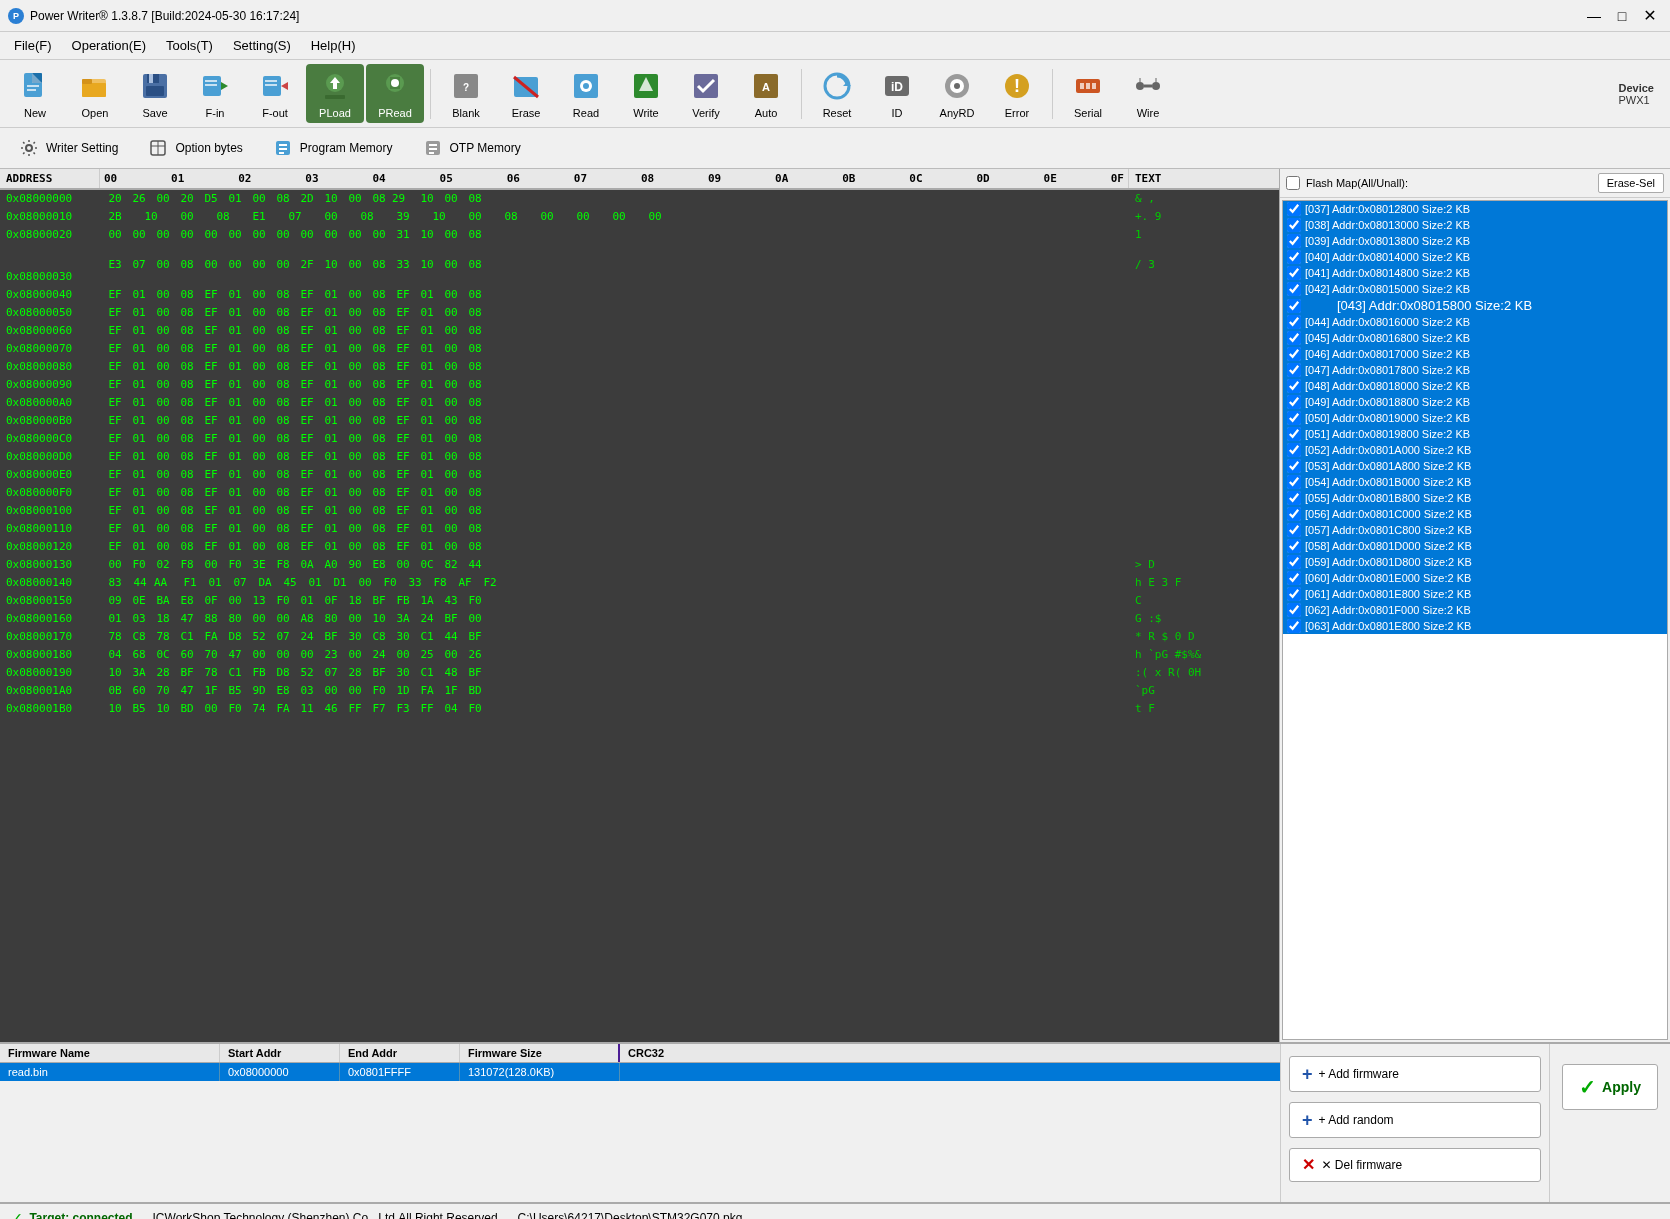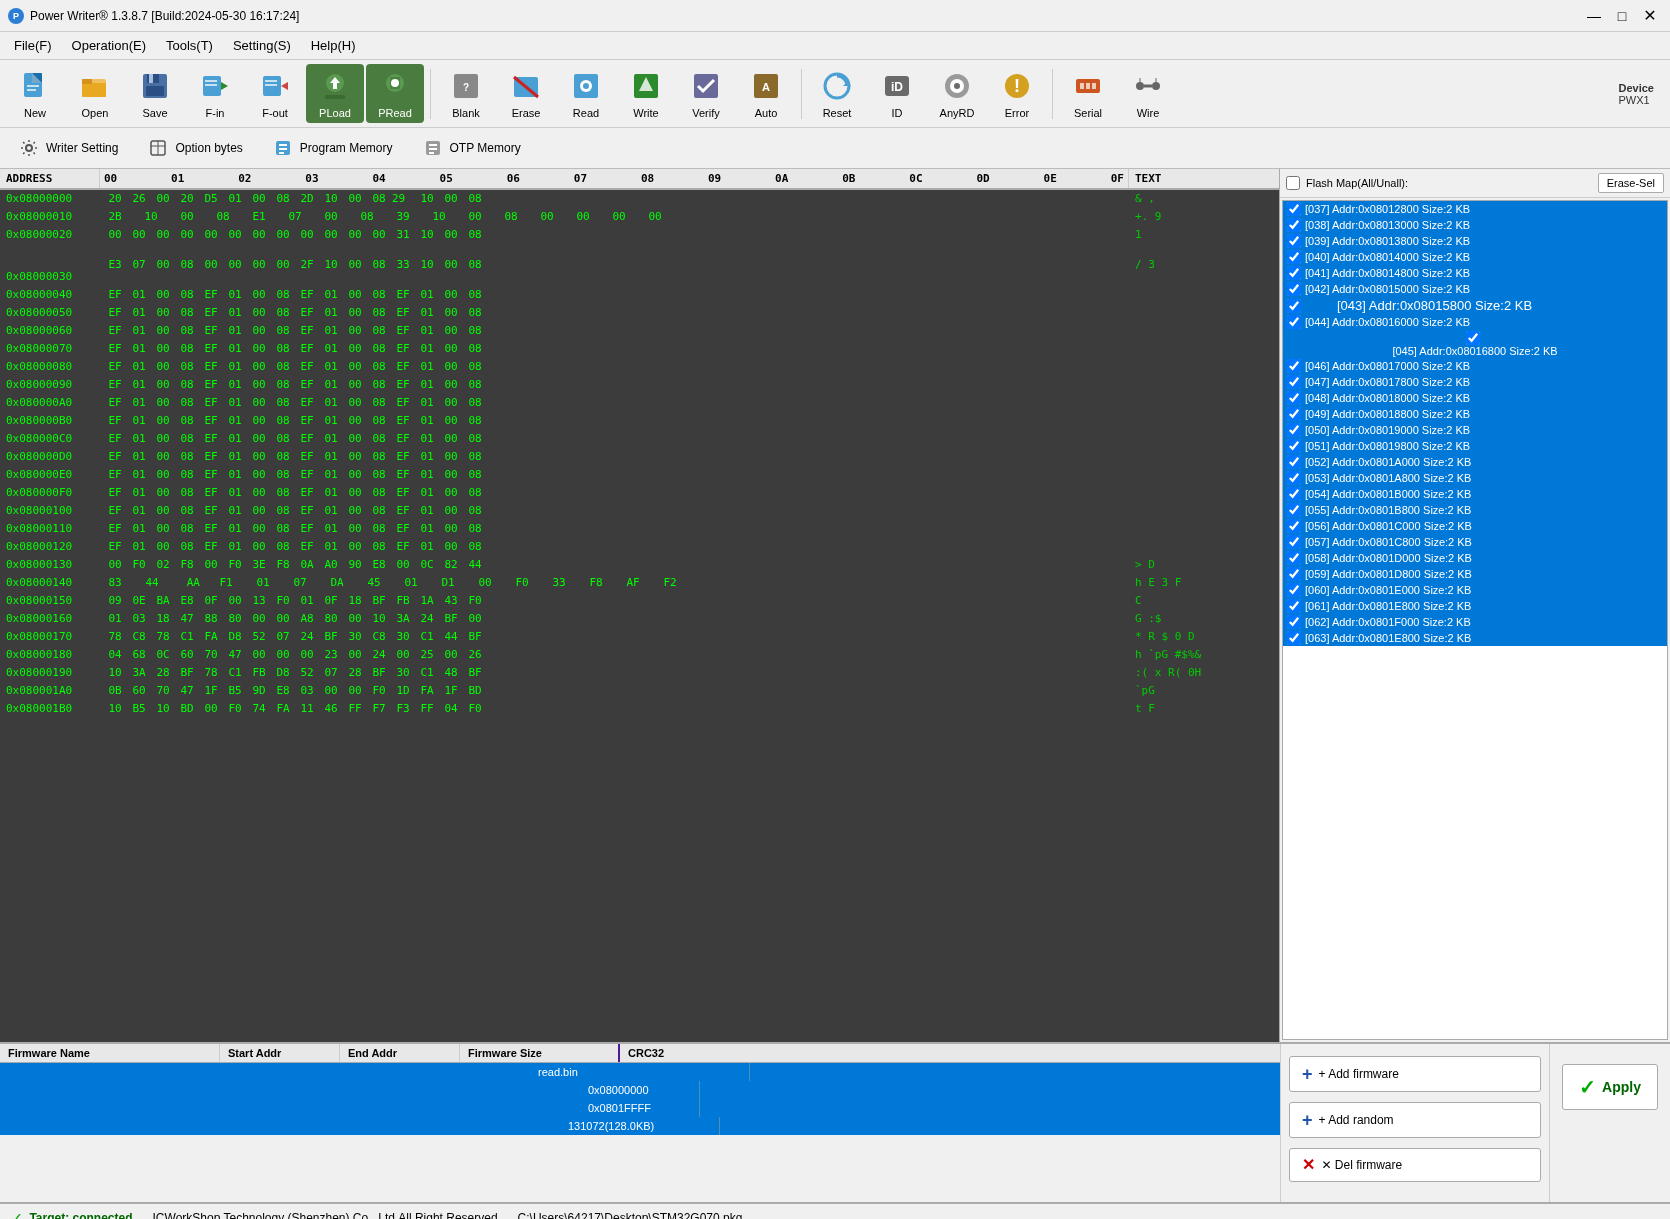--- a/index.html
+++ b/index.html
@@ -789,24 +789,24 @@
               <span style="width: 22px; text-align: center;">E8</span>
               <span style="width: 22px; text-align: center;">00</span>
               <span style="width: 22px; text-align: center;">0C</span>
               <span style="width: 22px; text-align: center;">82</span>
               <span style="width: 22px; text-align: center;">44</span>
             </div>
             <div style="width: 150px; padding: 0px 6px; color: rgb(0, 204, 0); flex-shrink: 0; font-family: monospace; font-size: 11px; overflow: hidden;">  &gt;  D</div>
           </div>
           <div style="display: flex; align-items: center; line-height: 18px;">
             <div style="width: 100px; padding: 0px 6px; color: rgb(0, 255, 0); flex-shrink: 0; font-family: monospace; font-size: 11px;">0x08000140</div>
-            <div style="flex: 1 1 0%; display: flex; gap: 15px; padding: 0px 4px; font-family: monospace; font-size: 11px; color: rgb(0, 255, 0);">
+            <div style="flex: 1 1 0%; display: flex; gap: 3px; padding: 0px 4px; font-family: monospace; font-size: 11px; color: rgb(0, 255, 0);">
               <span style="width: 22px; text-align: center;">83</span>
               <span style="width: 22px; text-align: center;">44</span>
-              <span style="width: 22px; text-align: right;">AA</span>
+              <span style="width: 22px; text-align: left;">AA</span>
               <span style="width: 22px; text-align: center;">F1</span>
               <span style="width: 22px; text-align: center;">01</span>
               <span style="width: 22px; text-align: center;">07</span>
               <span style="width: 22px; text-align: center;">DA</span>
               <span style="width: 22px; text-align: center;">45</span>
               <span style="width: 22px; text-align: center;">01</span>
               <span style="width: 22px; text-align: center;">D1</span>
               <span style="width: 22px; text-align: center;">00</span>
               <span style="width: 22px; text-align: center;">F0</span>
               <span style="width: 22px; text-align: center;">33</span>
@@ -1007,21 +1007,21 @@
             <span style="font-size: 11px;">[042] Addr:0x08015000 Size:2 KB</span>
           </div>
           <div style="display: flex; align-items: center; padding: 1px 4px; font-size: 11px; cursor: pointer; background: rgb(0, 120, 215); color: white;">
             <input type="checkbox" checked="" style="width: 14px; height: 14px; margin-right: 4px; flex-shrink: 0;">
             <span style="font-size: 13px; padding-left: 32px;">[043] Addr:0x08015800 Size:2 KB</span>
           </div>
           <div style="display: flex; align-items: center; padding: 1px 4px; font-size: 11px; cursor: pointer; background: rgb(0, 120, 215); color: white;">
             <input type="checkbox" checked="" style="width: 14px; height: 14px; margin-right: 4px; flex-shrink: 0;">
             <span style="font-size: 11px;">[044] Addr:0x08016000 Size:2 KB</span>
           </div>
-          <div style="display: flex; align-items: center; padding: 1px 4px; font-size: 11px; cursor: pointer; background: rgb(0, 120, 215); color: white; flex-direction: column;">
+          <div style="display: flex; align-items: center; padding: 1px 4px; font-size: 11px; cursor: pointer; background: rgb(0, 120, 215); color: white;">
             <input type="checkbox" checked="" style="width: 14px; height: 14px; margin-right: 4px; flex-shrink: 0;">
             <span style="font-size: 11px;">[045] Addr:0x08016800 Size:2 KB</span>
           </div>
           <div style="display: flex; align-items: center; padding: 1px 4px; font-size: 11px; cursor: pointer; background: rgb(0, 120, 215); color: white;">
             <input type="checkbox" checked="" style="width: 14px; height: 14px; margin-right: 4px; flex-shrink: 0;">
             <span style="font-size: 11px;">[046] Addr:0x08017000 Size:2 KB</span>
           </div>
           <div style="display: flex; align-items: center; padding: 1px 4px; font-size: 11px; cursor: pointer; background: rgb(0, 120, 215); color: white;">
             <input type="checkbox" checked="" style="width: 14px; height: 14px; margin-right: 4px; flex-shrink: 0;">
             <span style="font-size: 11px;">[047] Addr:0x08017800 Size:2 KB</span>
@@ -1098,21 +1098,21 @@
 
     <div style="flex:1; display:flex; flex-direction:column; overflow:hidden;">
       <div style="display:flex; background:#e8e8e8; border-bottom:1px solid #aaa; font-size:11px; font-weight:bold; flex-shrink:0;">
         <div style="width:220px; padding:3px 8px; border-right:1px solid #ccc;">Firmware Name</div>
         <div style="width:120px; padding:3px 8px; border-right:1px solid #ccc;">Start Addr</div>
         <div style="width:120px; padding:3px 8px; border-right:1px solid #ccc;">End Addr</div>
         <div style="width:160px; padding:3px 8px; border-right:2px solid #4c1d95;">Firmware Size</div>
         <div style="flex:1; padding:3px 8px;">CRC32</div>
       </div>
       <div style="flex:1; overflow-y:auto;">
-        <div style="display:flex; align-items:center; background:#0078d7; color:white; font-size:11px;flex-direction:column;">
+        <div style="display:flex; align-items:center; background:#0078d7; color:white; font-size:11px;">
           <div style="width:220px; padding:3px 8px; border-right:1px solid #5090b7; overflow:hidden;">read.bin</div>
           <div style="width:120px; padding:3px 8px; border-right:1px solid #5090b7;">0x08000000</div>
           <div style="width:120px; padding:3px 8px; border-right:1px solid #5090b7;">0x0801FFFF</div>
           <div style="width:160px; padding:3px 8px; border-right:1px solid #5090b7;">131072(128.0KB)</div>
         </div>
       </div>
     </div>
 
     <div style="width:390px; display:flex; background:#f0f0f0; border-left:1px solid #ccc;">
       <div style="flex:1; display:flex; flex-direction:column; gap:10px; padding:12px 8px;">

